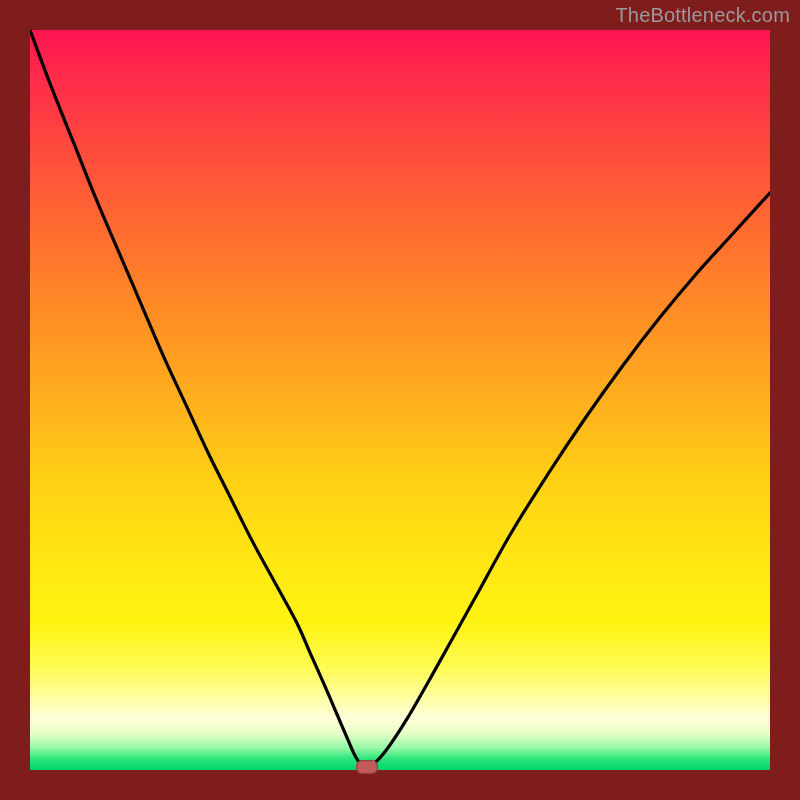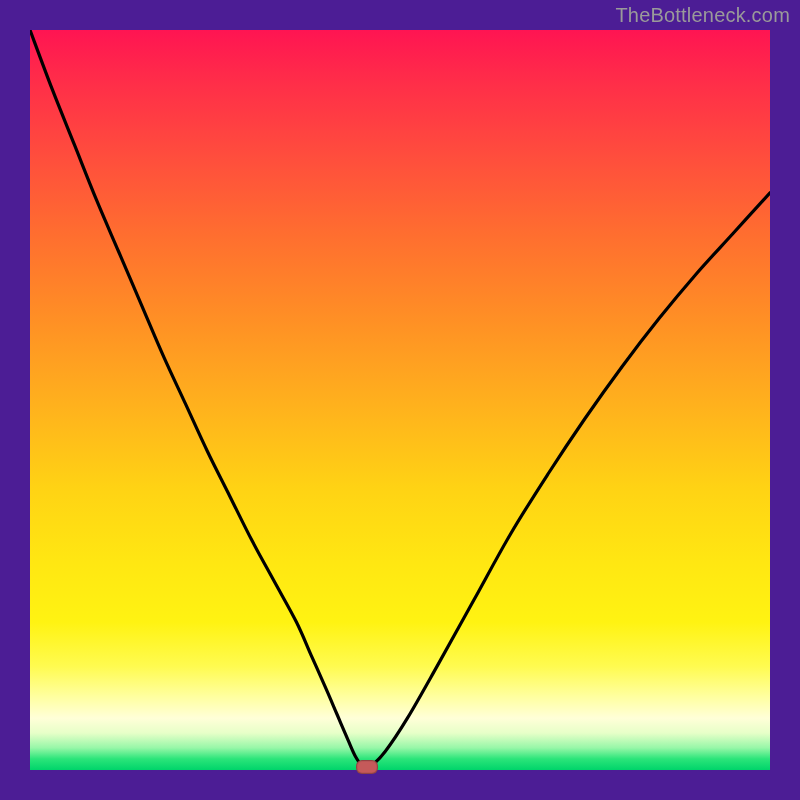--- a/index.html
+++ b/index.html
@@ -10,21 +10,21 @@
     background: #000;
     overflow: hidden;
     font-family: Arial, Helvetica, sans-serif;
   }
   .frame {
     position: absolute;
     top: 0;
     left: 0;
     width: 800px;
     height: 800px;
-    background: #4c1d95;
+    background: #7f1d1d;
   }
   .plot-area {
     position: absolute;
     top: 30px;
     left: 30px;
     width: 740px;
     height: 740px;
     
     background: linear-gradient(
       to bottom,

